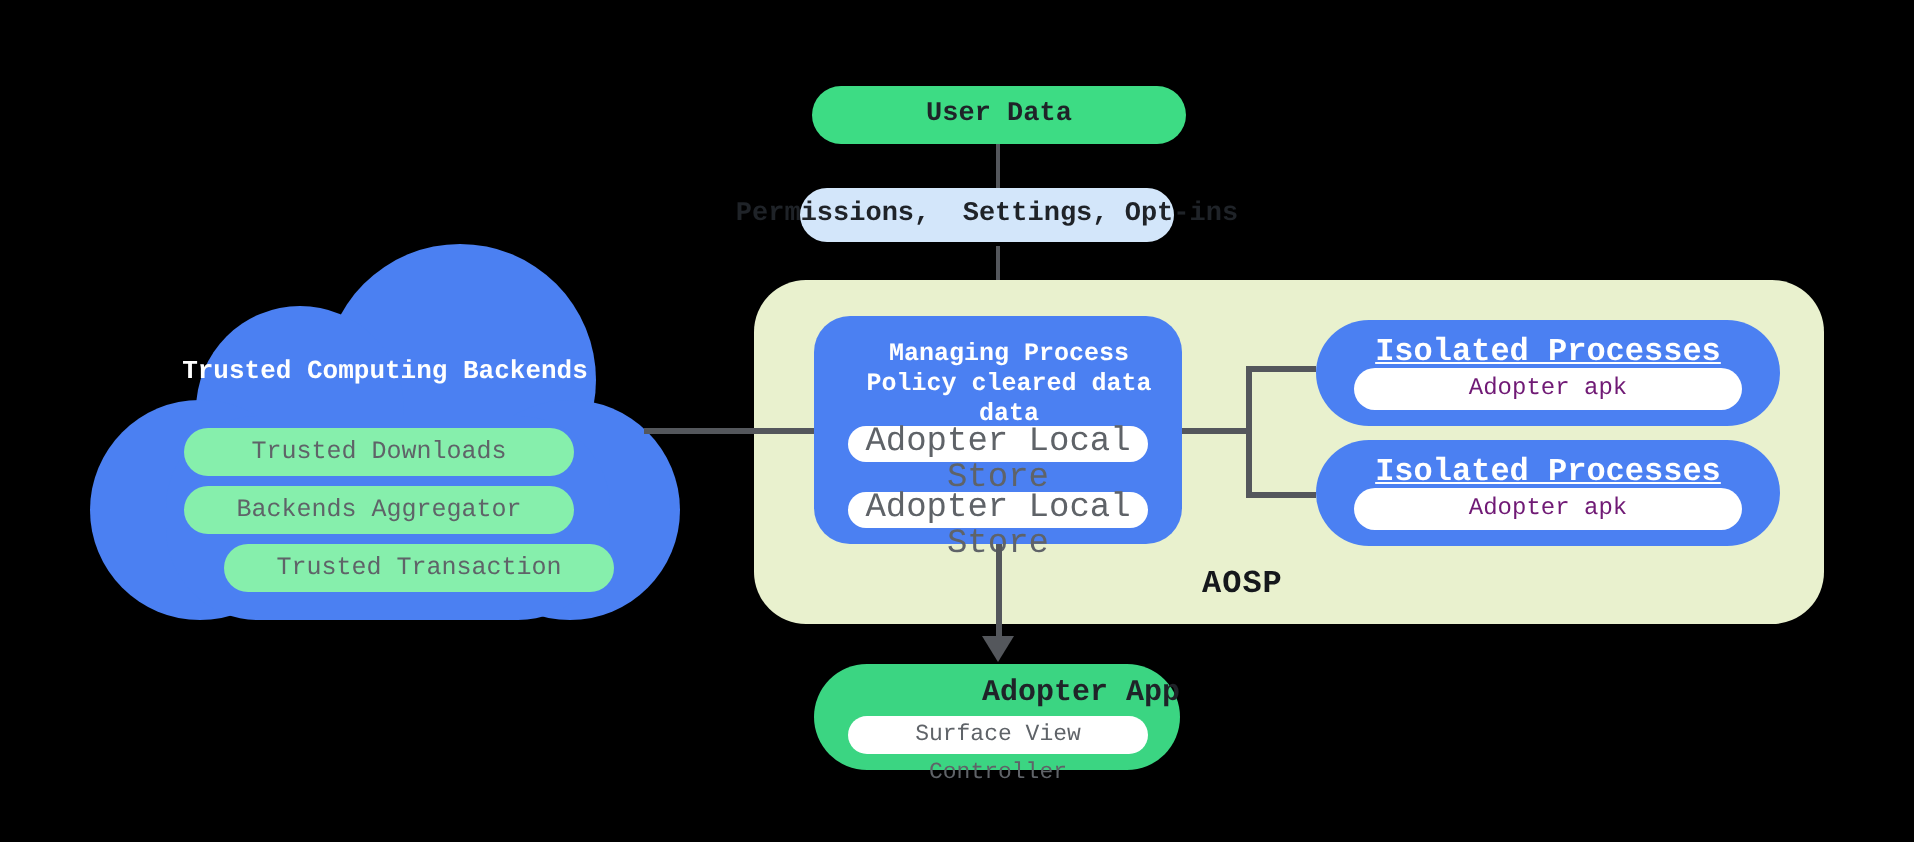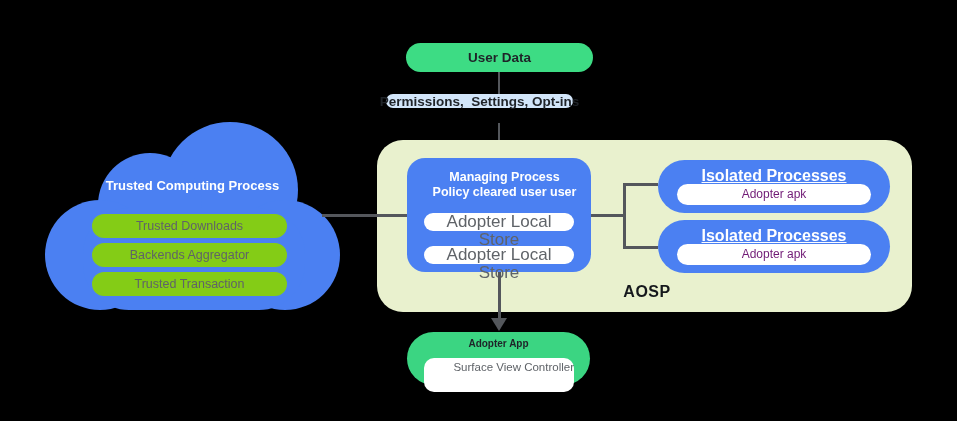--- a/index.html
+++ b/index.html
@@ -1,45 +1,45 @@
 <!DOCTYPE html>
 <html><head>
 <meta charset="utf-8">
 <style>
   html,body{margin:0;padding:0;background:#000;}
   .stage{
     position:relative;width:957px;height:421px;background:#000;overflow:hidden;
-    font-family:Liberation Sans, sans-serif;
+    font-family:Liberation Mono, monospace;
   }
   .node{position:absolute;box-sizing:border-box;}
   .pill-label{display:flex;align-items:center;justify-content:center;width:100%;height:100%;}
 
   
   .user-data{left:406px;top:43px;width:187px;height:29px;border-radius:15px;background:#3DDC84;}
   .user-data .pill-label{font-weight:bold;font-size:13.5px;color:#1F2328;}
-  .permissions{left:386px;top:94px;width:187px;height:14px;border-radius:15px;background:#D3E6FA;}
+  .permissions{left:400px;top:94px;width:187px;height:27px;border-radius:15px;background:#D3E6FA;}
   .permissions .pill-label{font-weight:bold;font-size:13.5px;color:#1F2328;white-space:pre;}
 
   
   .line{position:absolute;background:#54575C;}
   .arrow-down{position:absolute;width:0;height:0;border-left:8px solid transparent;
     border-right:8px solid transparent;border-top:13px solid #54575C;}
 
   
   .cloud{left:45px;top:120px;width:295px;height:193px;}
   .cloud .bump{position:absolute;background:#4B80F2;border-radius:50%;}
   .cloud .base{position:absolute;left:38px;top:88px;width:222px;height:102px;background:#4B80F2;border-radius:46px;}
   .cloud-title{position:absolute;left:0;top:58px;width:100%;text-align:center;
     font-weight:bold;font-size:13px;color:#fff;}
-  .cloud-pill{position:absolute;left:47px;width:195px;height:24px;background:#84cc16;border-radius:12px;
+  .cloud-pill{position:absolute;left:47px;width:195px;height:24px;background:#86efac;border-radius:12px;
     text-align:center;line-height:24px;font-size:12.5px;color:#5F6368;}
 
   
   .aosp-box{left:377px;top:140px;width:535px;height:172px;border-radius:26px;background:#E9F1CE;}
-  .aosp-label{position:absolute;left:601px;top:283px;width:92px;text-align:center;
+  .aosp-label{position:absolute;left:601px;top:283px;width:92px;text-align:left;
     font-weight:bold;font-size:16px;color:#15181c;letter-spacing:.5px;}
 
   
   .managing{left:407px;top:158px;width:184px;height:114px;border-radius:18px;background:#4B80F2;padding-left:11px;}
   .managing-title{margin-top:12px;text-align:center;font-weight:bold;font-size:12.5px;
     line-height:15px;color:#fff;}
   .store-pill{position:absolute;left:17px;width:150px;height:18px;background:#fff;border-radius:9px;
     text-align:center;line-height:18px;font-size:17px;color:#5F6368;}
   .store-0{top:55px;}
   .store-1{top:88px;}
@@ -47,23 +47,23 @@
   
   .isolated{width:232px;height:53px;left:658px;border-radius:27px;background:#4B80F2;}
   .iso-0{top:160px;} .iso-1{top:220px;}
   .iso-title{margin-top:7px;text-align:center;font-weight:bold;font-size:16px;color:#fff;
     text-decoration:underline;}
   .iso-pill{position:absolute;left:19px;top:24px;width:194px;height:21px;background:#fff;border-radius:11px;
     text-align:center;line-height:21px;font-size:12px;color:#701a75;}
 
   
   .adopter-app{left:407px;top:332px;width:183px;height:53px;border-radius:27px;background:#3BD582;}
-  .app-title{margin-top:6px;text-align:center;font-weight:bold;font-size:10px;color:#1F2328;}
-  .app-pill{position:absolute;left:17px;top:26px;width:150px;height:34px;background:#fff;border-radius:10px;
-    text-align:right;line-height:19px;font-size:11.5px;color:#5F6368;}
+  .app-title{margin-top:6px;text-align:right;font-weight:bold;font-size:15px;color:#1F2328;}
+  .app-pill{position:absolute;left:17px;top:26px;width:150px;height:19px;background:#fff;border-radius:10px;
+    text-align:center;line-height:19px;font-size:11.5px;color:#5F6368;}
 </style>
 </head>
 <body>
 
 <div class="stage">
 
   <div class="node user-data">
     <div class="pill-label">User Data</div>
   </div>
 
@@ -77,32 +77,32 @@
 
   <div class="node aosp-box"></div>
   <div class="aosp-label">AOSP</div>
 
   <div class="node cloud">
     <div class="bump" style="left:117px;top:2px;width:136px;height:136px;"></div>
     <div class="bump" style="left:53px;top:33px;width:104px;height:104px;"></div>
     <div class="bump" style="left:0px;top:80px;width:110px;height:110px;"></div>
     <div class="bump" style="left:185px;top:80px;width:110px;height:110px;"></div>
     <div class="base"></div>
-    <div class="cloud-title">Trusted Computing Process</div>
+    <div class="cloud-title">Trusted Computing Backends</div>
     <div class="cloud-pill" style="top:94px;">Trusted Downloads</div>
     <div class="cloud-pill" style="top:123px;">Backends Aggregator</div>
-    <div class="cloud-pill" style="top:152px;">Trusted Transaction</div>
+    <div class="cloud-pill" style="top:152px;margin-left:20px;">Trusted Transaction</div>
   </div>
 
   <div class="line" style="left:322px;top:214px;width:86px;height:3px;"></div>
 
   <div class="node managing">
     <div class="managing-title">
       <div>Managing Process</div>
-      <div>Policy cleared user user</div>
+      <div>Policy cleared data data</div>
     </div>
     <div class="store-pill store-0">Adopter Local Store</div>
     <div class="store-pill store-1">Adopter Local Store</div>
   </div>
 
   <div class="line" style="left:591px;top:214px;width:34px;height:3px;"></div>
   <div class="line" style="left:623px;top:183px;width:3px;height:66px;"></div>
   <div class="line" style="left:623px;top:183px;width:35px;height:3px;"></div>
   <div class="line" style="left:623px;top:246px;width:35px;height:3px;"></div>
 

